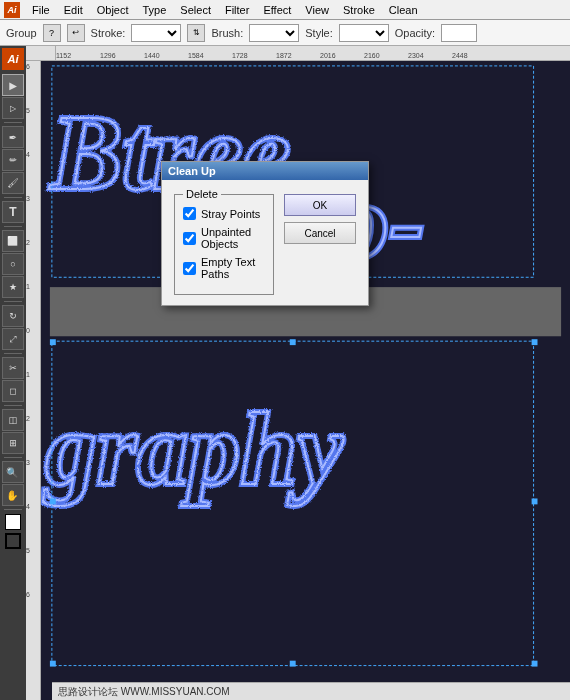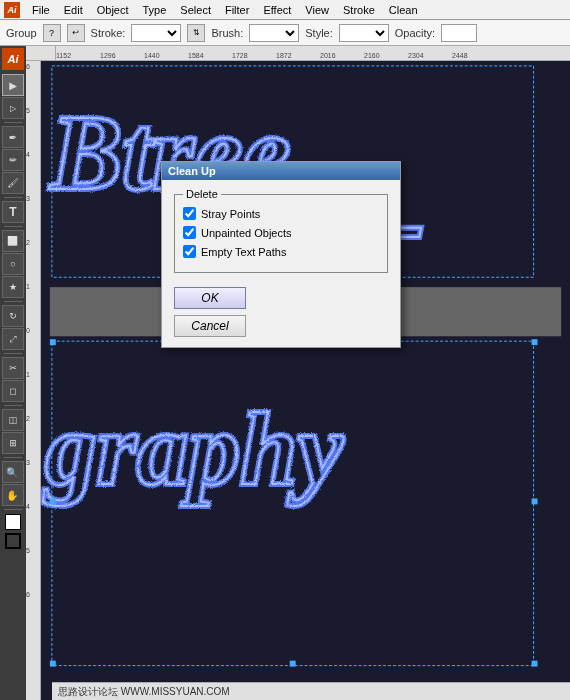--- a/index.html
+++ b/index.html
@@ -154,42 +154,41 @@
       background: #1a1a2e;
       position: relative;
       overflow: hidden;
     }
 
     
     #cleanup-dialog {
       background: #f0f0f0;
       border: 1px solid #999;
       box-shadow: 3px 3px 8px rgba(0,0,0,0.5);
-      width: 240px;
+      width: 208px;
       padding: 0;
       position: absolute;
       top: 100px;
       left: 120px;
     }
     #dialog-titlebar {
       background: linear-gradient(to bottom, #6699cc, #3366aa);
       color: white;
       padding: 3px 6px;
       font-size: 11px;
       font-weight: bold;
       display: flex;
       align-items: center;
       justify-content: space-between;
       cursor: move;
     }
     #dialog-body {
       padding: 10px 12px;
       display: flex;
       gap: 10px;
-      flex-direction: column;
     }
     #dialog-options {
       flex: 1;
     }
     #delete-group {
       border: 1px solid #888;
       padding: 6px 8px 8px 8px;
       position: relative;
       margin-top: 4px;
     }
@@ -219,26 +218,25 @@
       flex-direction: column;
       gap: 6px;
       padding-top: 4px;
     }
     .dialog-btn {
       width: 72px;
       height: 22px;
       background: linear-gradient(to bottom, #f5f5f5, #ddd);
       border: 1px solid #999;
       cursor: pointer;
-      font-size: 12px;
+      font-size: 10px;
       text-align: center;
       display: flex;
       align-items: center;
       justify-content: center;
-      font-style: italic;
     }
     .dialog-btn.primary {
       background: linear-gradient(to bottom, #f0f0ff, #ccccee);
       border-color: #7777aa;
     }
 
     
     #statusbar {
       position: absolute;
       bottom: 0;

